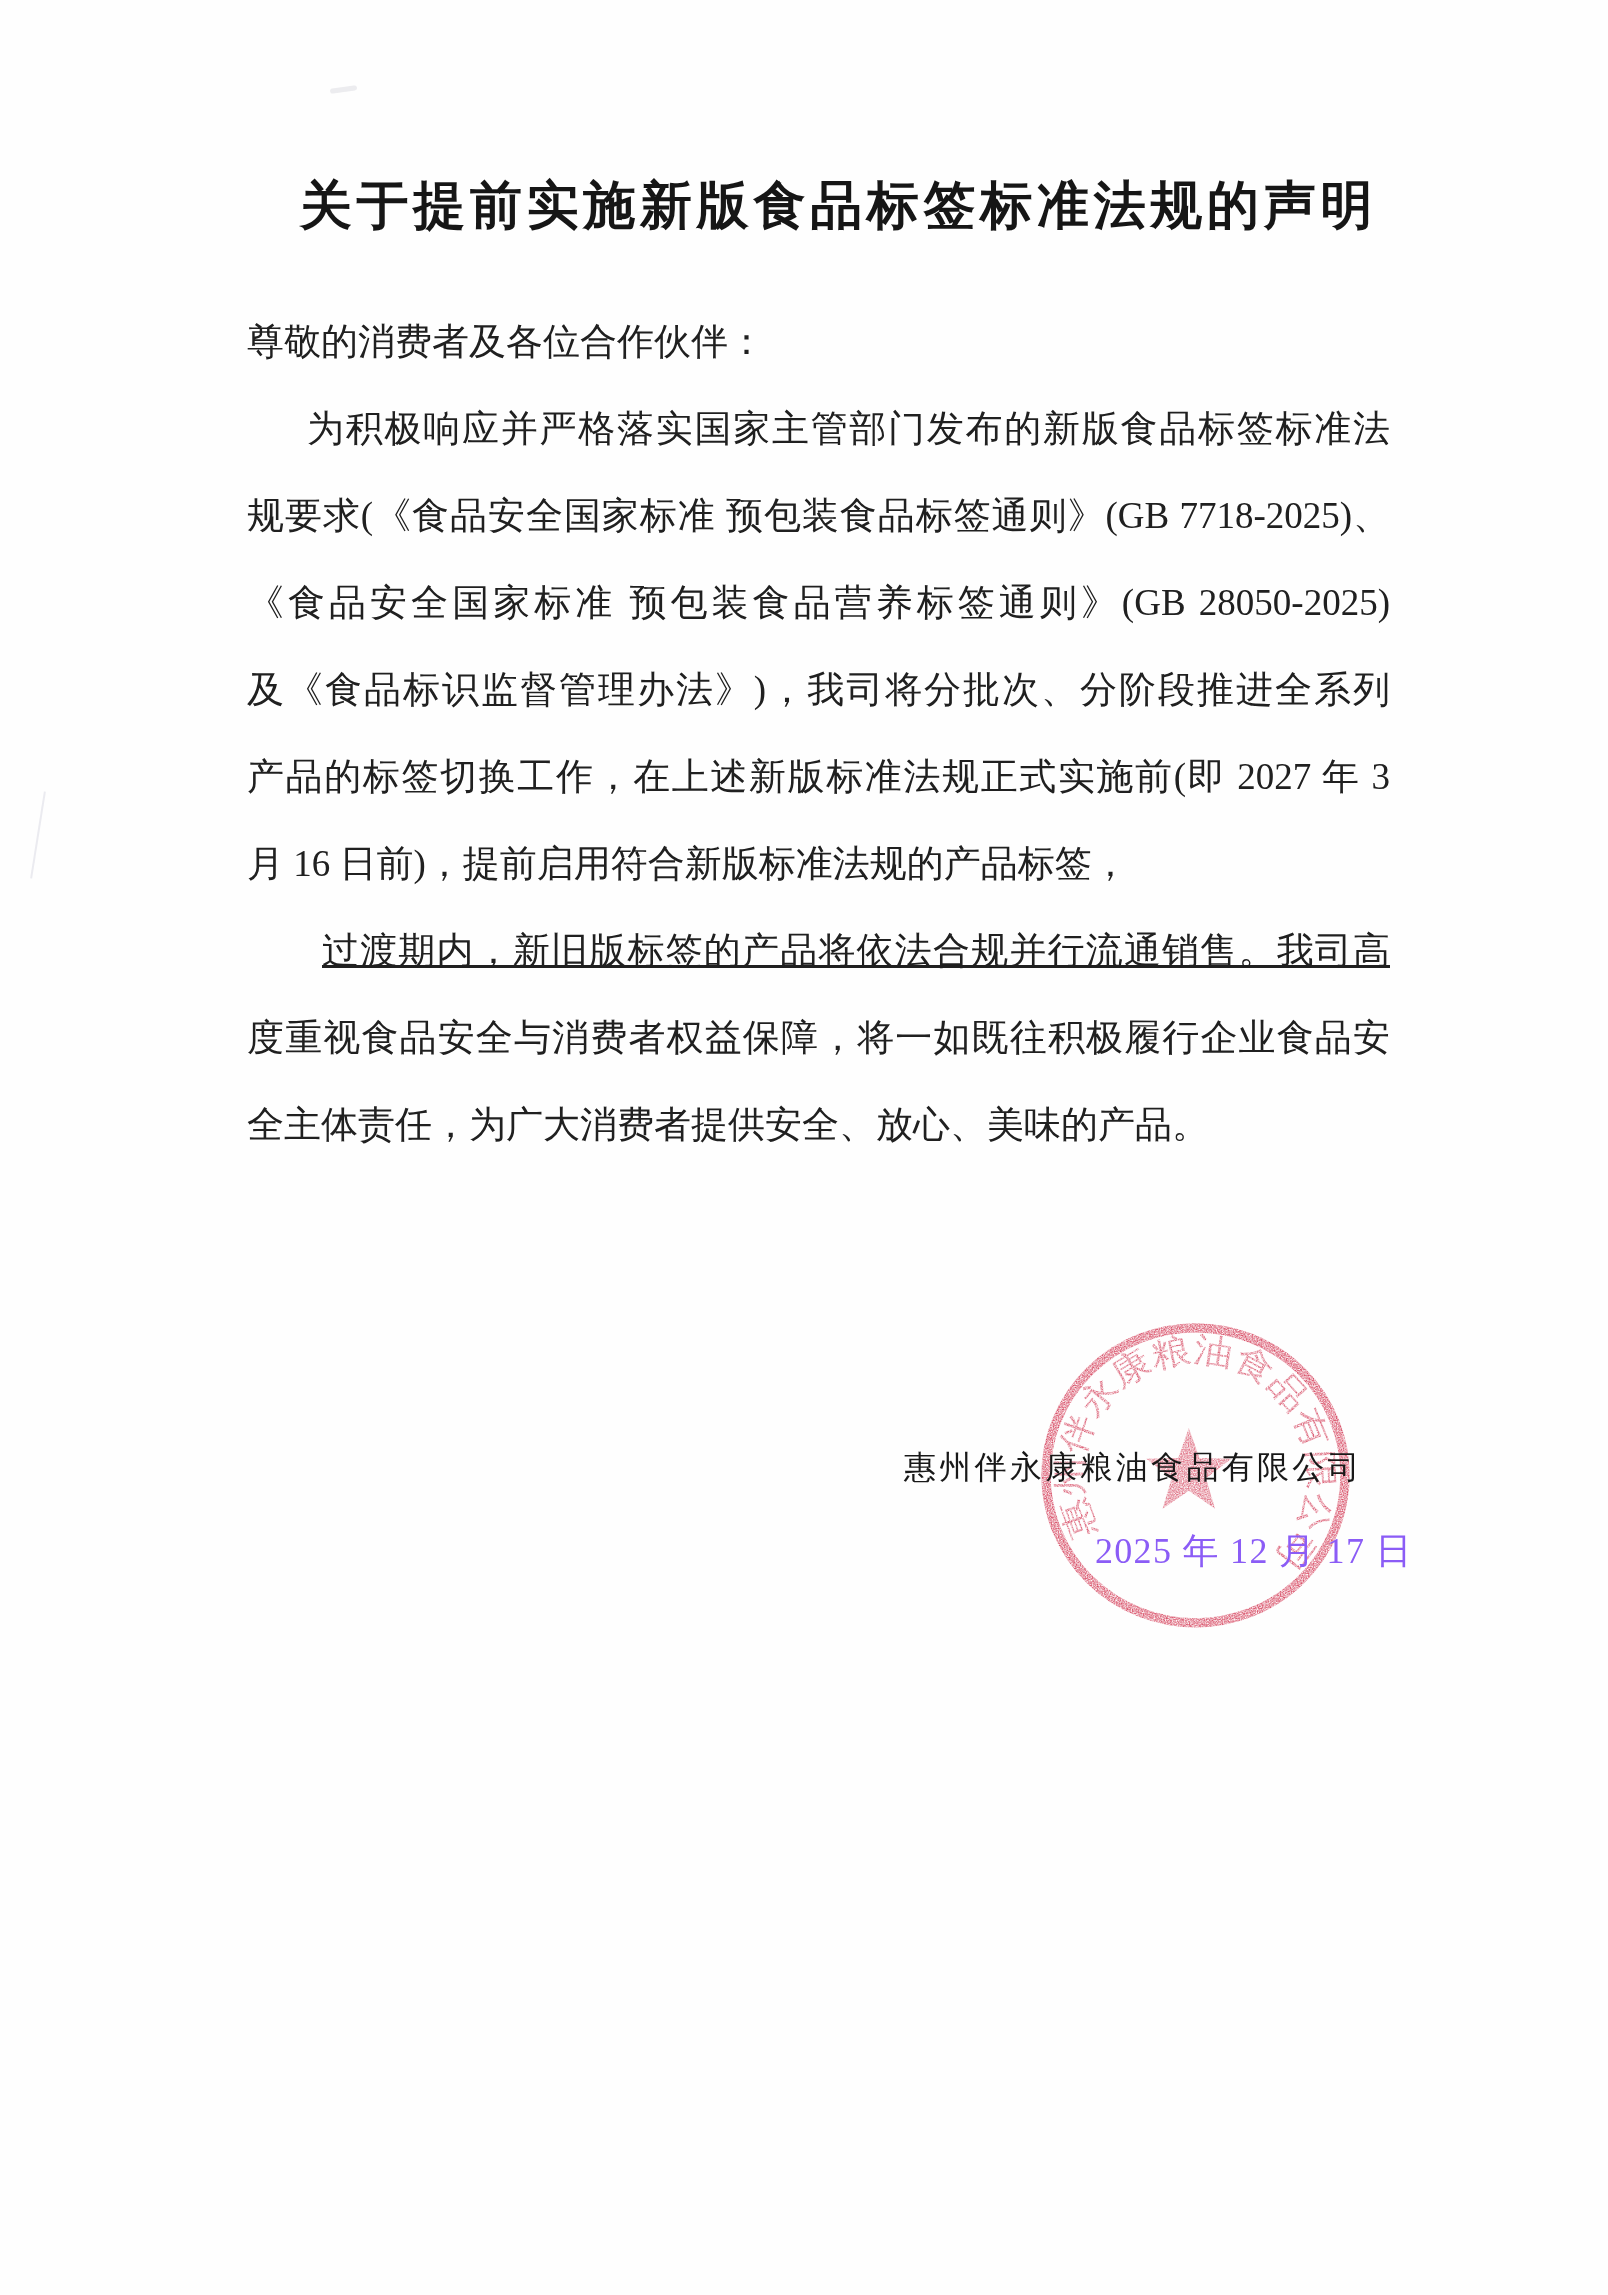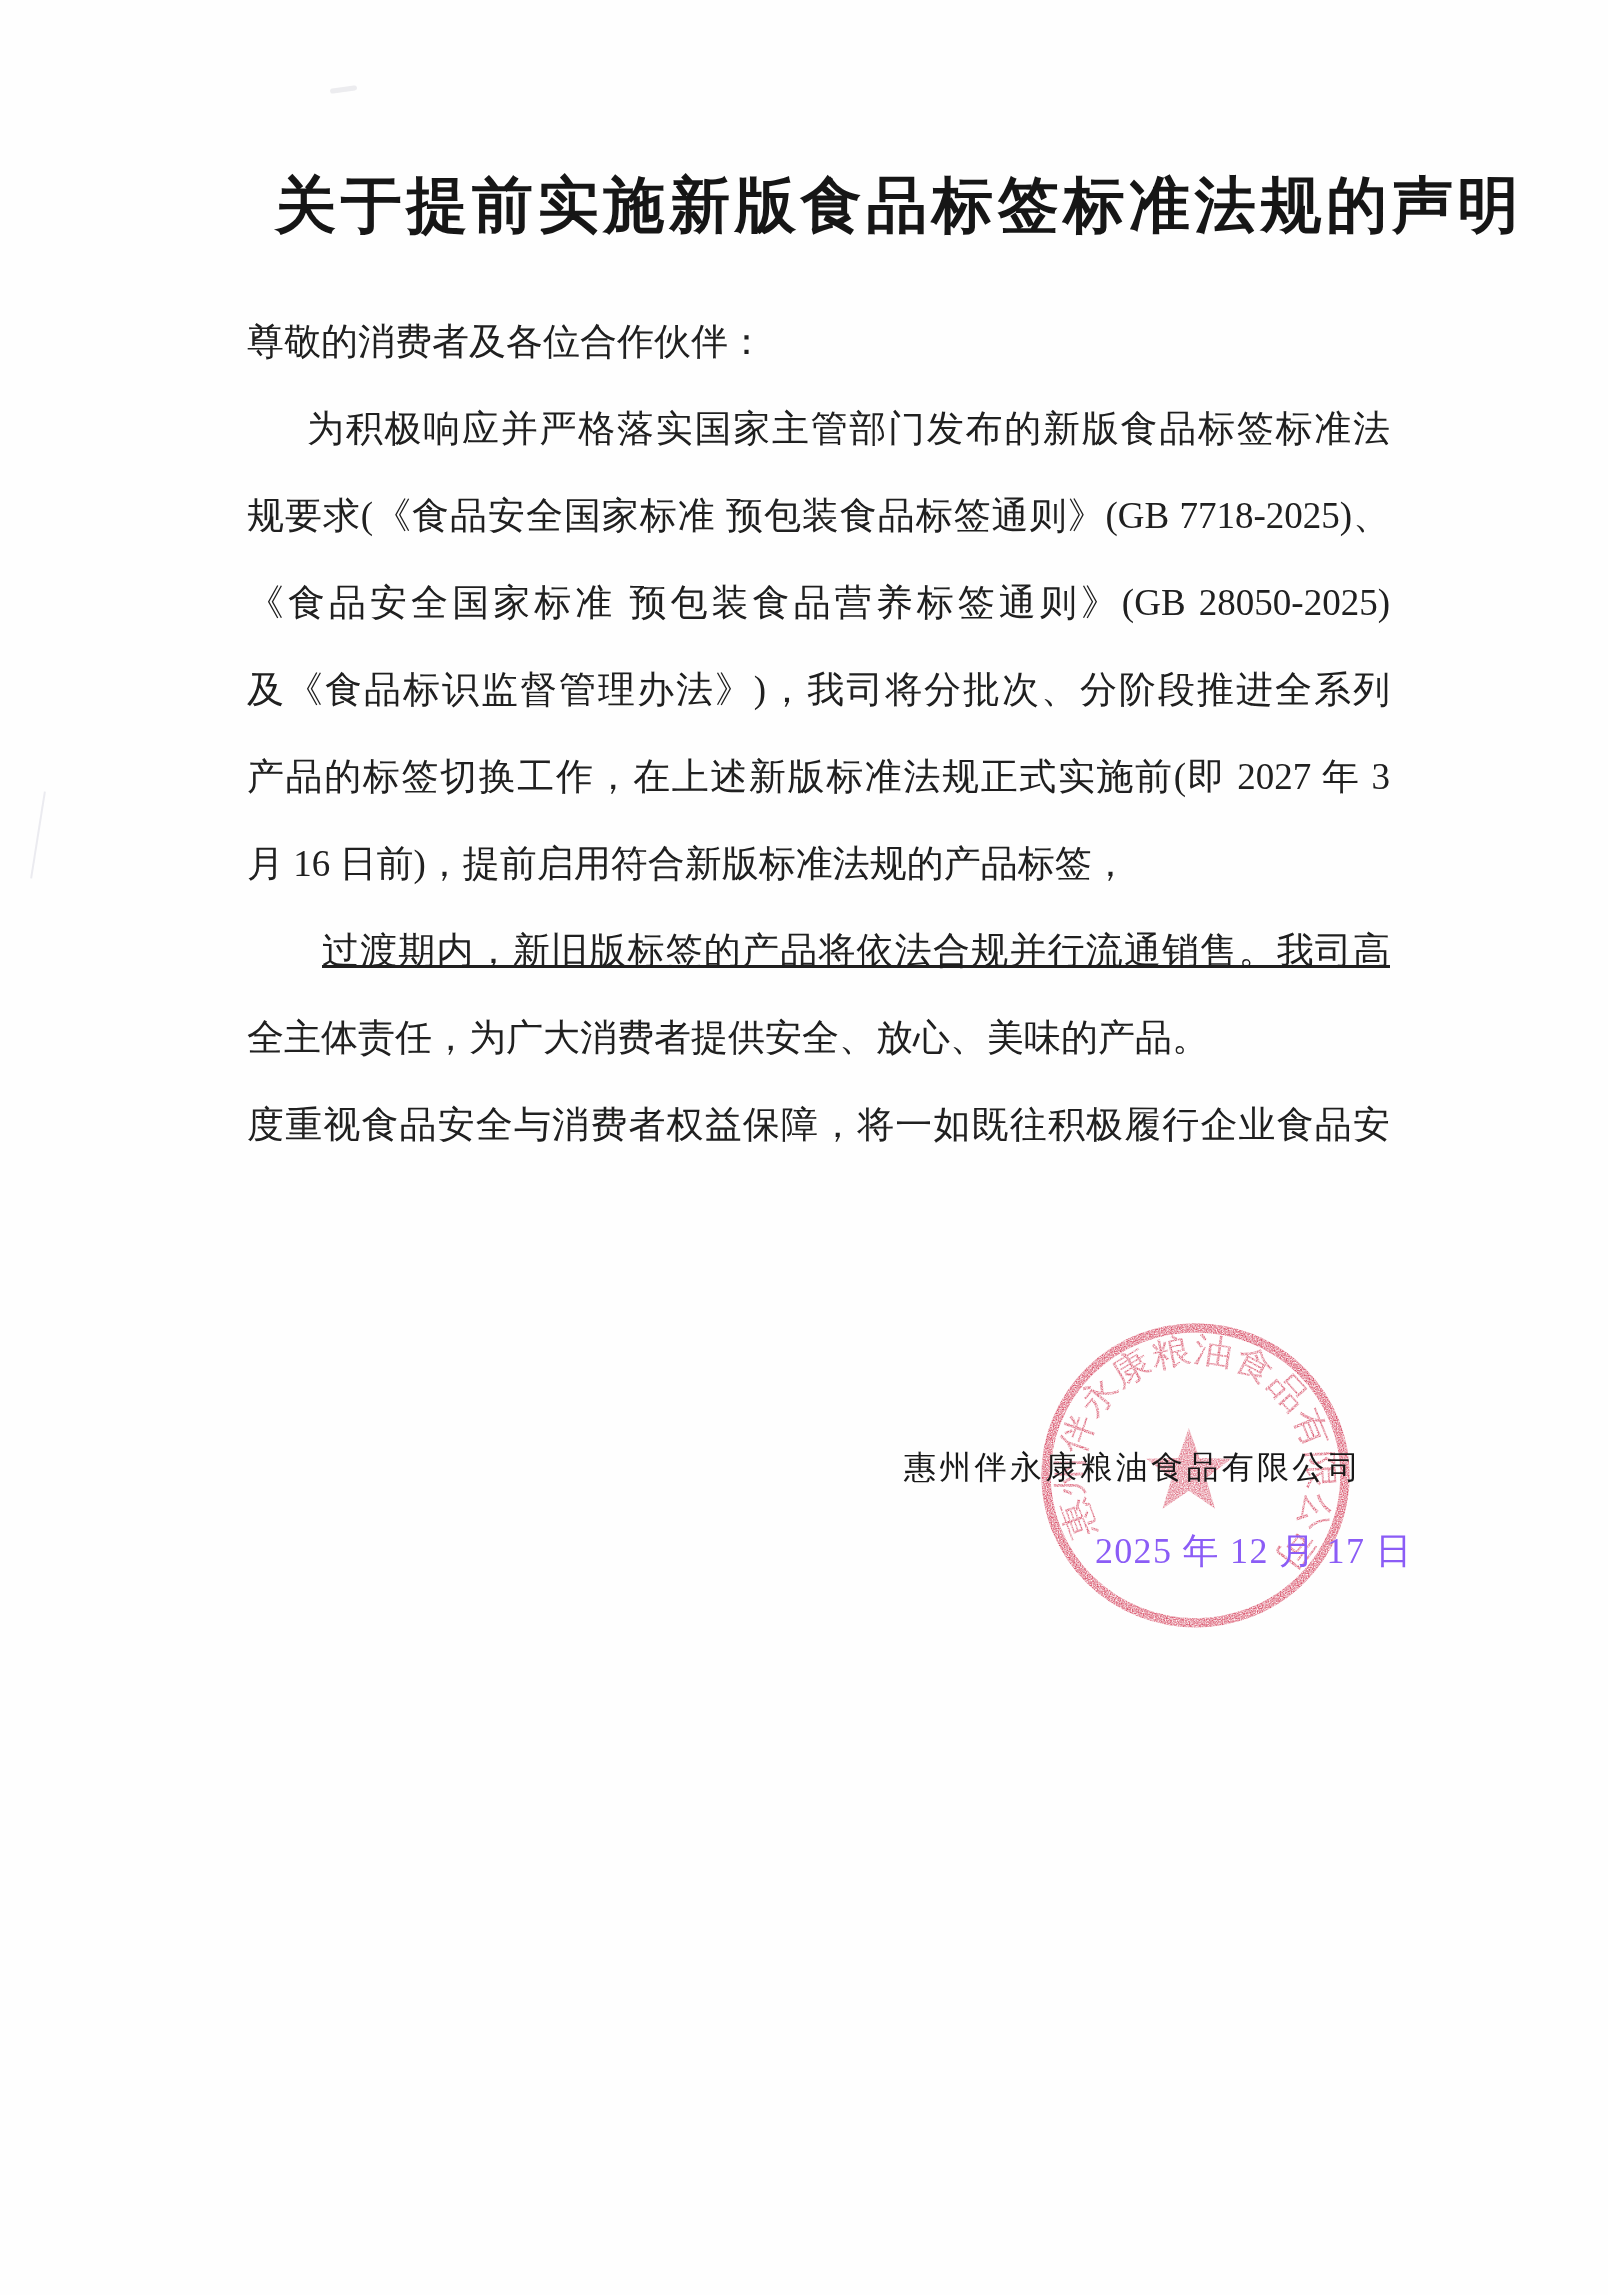--- a/index.html
+++ b/index.html
@@ -8,23 +8,23 @@
     background:#fefefe;
     font-family:"Liberation Serif","DejaVu Serif",serif;
     position:relative;
     color:#1f1f1f;
   }
   .page{position:absolute;inset:0;overflow:hidden;}
 
   
   .doc-title{
     position:absolute;
-    left:275px;top:179px;width:1155px;
+    left:261px;top:179px;width:1155px;
     text-align:center;
-    font-size:61px;line-height:53px;
+    font-size:52px;line-height:53px;
     font-weight:bold;
     letter-spacing:4.7px;
     color:#161616;
     white-space:nowrap;
   }
 
   
   .body-block{
     position:absolute;
     left:247px;top:298px;width:1143px;
@@ -103,22 +103,22 @@
 
   <div class="body-block">
     <div class="tline">尊敬的消费者及各位合作伙伴：</div>
     <div class="tline just ind1">为积极响应并严格落实国家主管部门发布的新版食品标签标准法</div>
     <div class="tline just">规要求(《食品安全国家标准 预包装食品标签通则》(GB 7718-2025)、</div>
     <div class="tline just">《食品安全国家标准 预包装食品营养标签通则》(GB 28050-2025)</div>
     <div class="tline just">及《食品标识监督管理办法》)，我司将分批次、分阶段推进全系列</div>
     <div class="tline just">产品的标签切换工作，在上述新版标准法规正式实施前(即 2027 年 3</div>
     <div class="tline">月 16 日前)，提前启用符合新版标准法规的产品标签，</div>
     <div class="tline just ind2">过渡期内，新旧版标签的产品将依法合规并行流通销售。我司高</div>
+    <div class="tline just">度重视食品安全与消费者权益保障，将一如既往积极履行企业食品安</div>
     <div class="tline">全主体责任，为广大消费者提供安全、放心、美味的产品。</div>
-    <div class="tline just">度重视食品安全与消费者权益保障，将一如既往积极履行企业食品安</div>
   </div>
 
   <svg class="seal" viewBox="0 0 484 476" xmlns="http://www.w3.org/2000/svg">
     <defs>
       <filter id="stamp-texture" x="-10%" y="-10%" width="120%" height="120%">
         <feTurbulence type="fractalNoise" baseFrequency="0.55" numOctaves="2" seed="7" result="noise"></feTurbulence>
         <feColorMatrix in="noise" type="matrix" values="0 0 0 0 0  0 0 0 0 0  0 0 0 0 0  0 0 0 1.6 -0.25" result="mask"></feColorMatrix>
         <feComposite in="SourceGraphic" in2="mask" operator="in"></feComposite>
       </filter>
     </defs>

